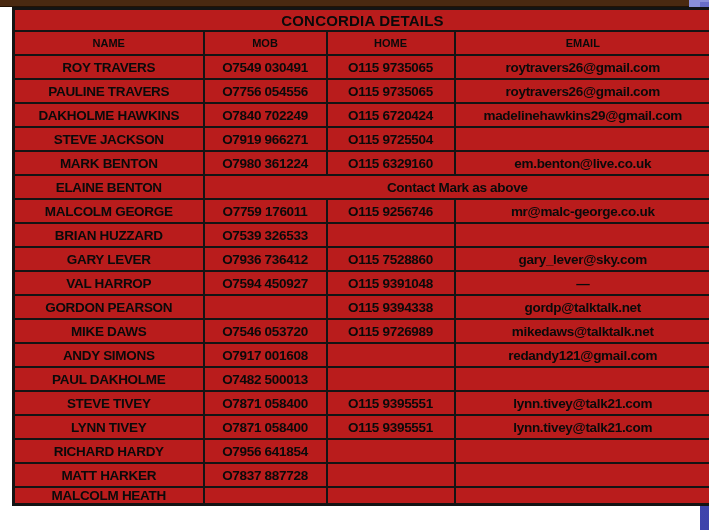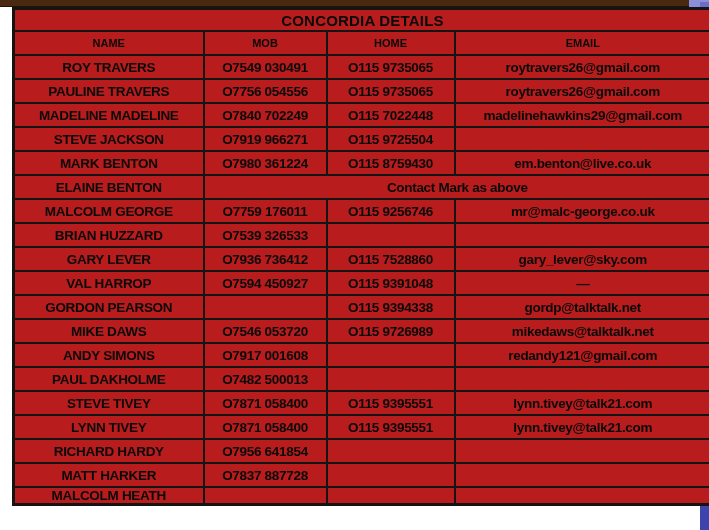--- a/index.html
+++ b/index.html
@@ -80,35 +80,35 @@
       <td>O115 9735065</td>
       <td>roytravers26@gmail.com</td>
     </tr>
     <tr class="data-row">
       <td>PAULINE TRAVERS</td>
       <td>O7756 054556</td>
       <td>O115 9735065</td>
       <td>roytravers26@gmail.com</td>
     </tr>
     <tr class="data-row">
-      <td>MADELINE MADELINE</td>
+      <td>DAKHOLME HAWKINS</td>
       <td>O7840 702249</td>
-      <td>O115 7022448</td>
+      <td>O115 6720424</td>
       <td>madelinehawkins29@gmail.com</td>
     </tr>
     <tr class="data-row">
       <td>STEVE JACKSON</td>
       <td>O7919 966271</td>
       <td>O115 9725504</td>
       <td></td>
     </tr>
     <tr class="data-row">
       <td>MARK BENTON</td>
       <td>O7980 361224</td>
-      <td>O115 8759430</td>
+      <td>O115 6329160</td>
       <td>em.benton@live.co.uk</td>
     </tr>
     <tr class="data-row">
       <td>ELAINE BENTON</td>
       <td colspan="3" class="serif">Contact Mark as above</td>
     </tr>
     <tr class="data-row">
       <td>MALCOLM GEORGE</td>
       <td>O7759 176011</td>
       <td>O115 9256746</td>

